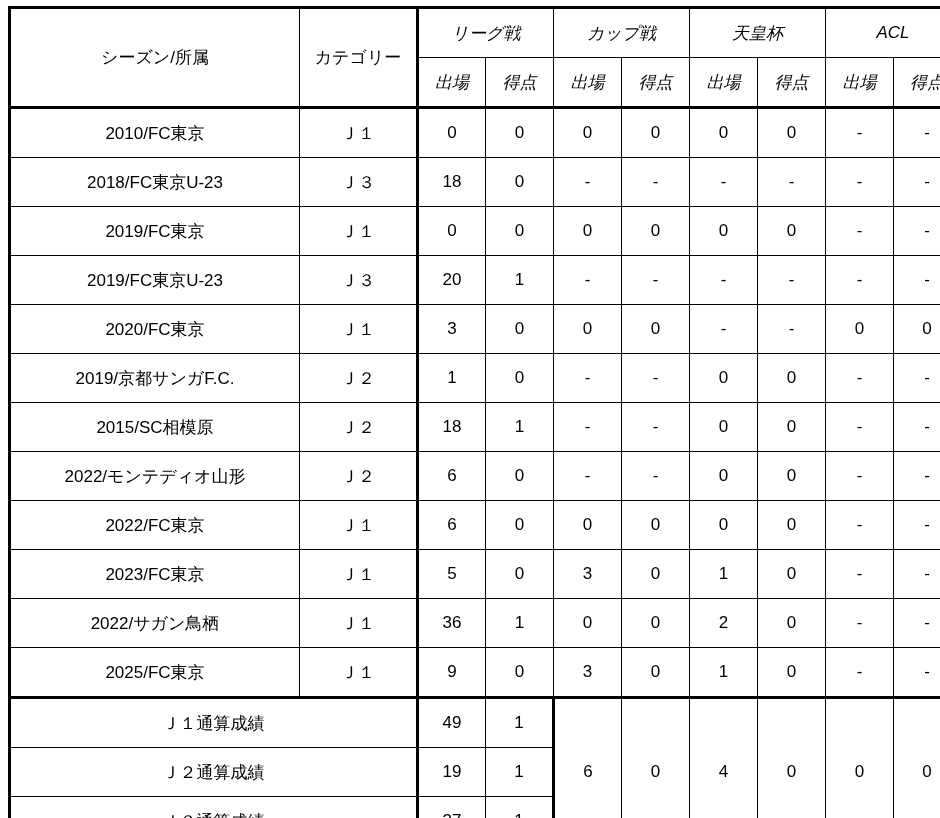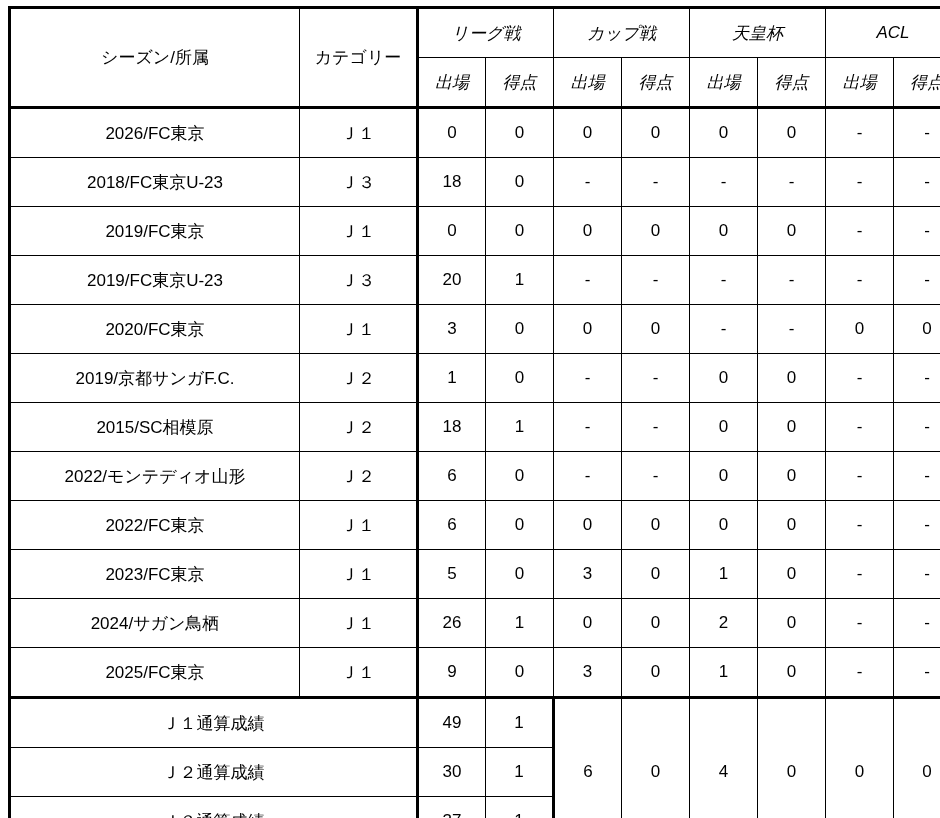--- a/index.html
+++ b/index.html
@@ -99,21 +99,21 @@
         <th class="hdr">出場</th>
         <th class="hdr">得点</th>
         <th class="hdr">出場</th>
         <th class="hdr">得点</th>
         <th class="hdr">出場</th>
         <th class="hdr">得点</th>
       </tr>
     </thead>
     <tbody>
       <tr class="data">
-        <td class="season bold-top">2026/FC東京</td>
+        <td class="season bold-top">2010/FC東京</td>
         <td class="num bold-top bold-right">Ｊ１</td>
         <td class="num bold-top">0</td>
         <td class="num bold-top">0</td>
         <td class="num bold-top">0</td>
         <td class="num bold-top">0</td>
         <td class="num bold-top">0</td>
         <td class="num bold-top">0</td>
         <td class="num bold-top">-</td>
         <td class="num bold-top">-</td>
       </tr>
@@ -219,23 +219,23 @@
         <td class="num">5</td>
         <td class="num">0</td>
         <td class="num">3</td>
         <td class="num">0</td>
         <td class="num">1</td>
         <td class="num">0</td>
         <td class="num">-</td>
         <td class="num">-</td>
       </tr>
       <tr class="data">
-        <td class="season">2024/サガン鳥栖</td>
-        <td class="num bold-right">Ｊ１</td>
-        <td class="num">26</td>
+        <td class="season">2022/サガン鳥栖</td>
+        <td class="num bold-right">Ｊ１</td>
+        <td class="num">36</td>
         <td class="num">1</td>
         <td class="num">0</td>
         <td class="num">0</td>
         <td class="num">2</td>
         <td class="num">0</td>
         <td class="num">-</td>
         <td class="num">-</td>
       </tr>
       <tr class="data">
         <td class="season bold-bottom">2025/FC東京</td>
@@ -256,21 +256,21 @@
         <td class="num bold-right">1</td>
         <td class="num" rowspan="3">6</td>
         <td class="num" rowspan="3">0</td>
         <td class="num" rowspan="3">4</td>
         <td class="num" rowspan="3">0</td>
         <td class="num" rowspan="3">0</td>
         <td class="num" rowspan="3">0</td>
       </tr>
       <tr class="total">
         <td class="season bold-right" colspan="2">Ｊ２通算成績</td>
-        <td class="num">30</td>
+        <td class="num">19</td>
         <td class="num bold-right">1</td>
       </tr>
       <tr class="total">
         <td class="season bold-right" colspan="2">Ｊ３通算成績</td>
         <td class="num">37</td>
         <td class="num bold-right">1</td>
       </tr>
     </tbody>
   </table>
 </div>

